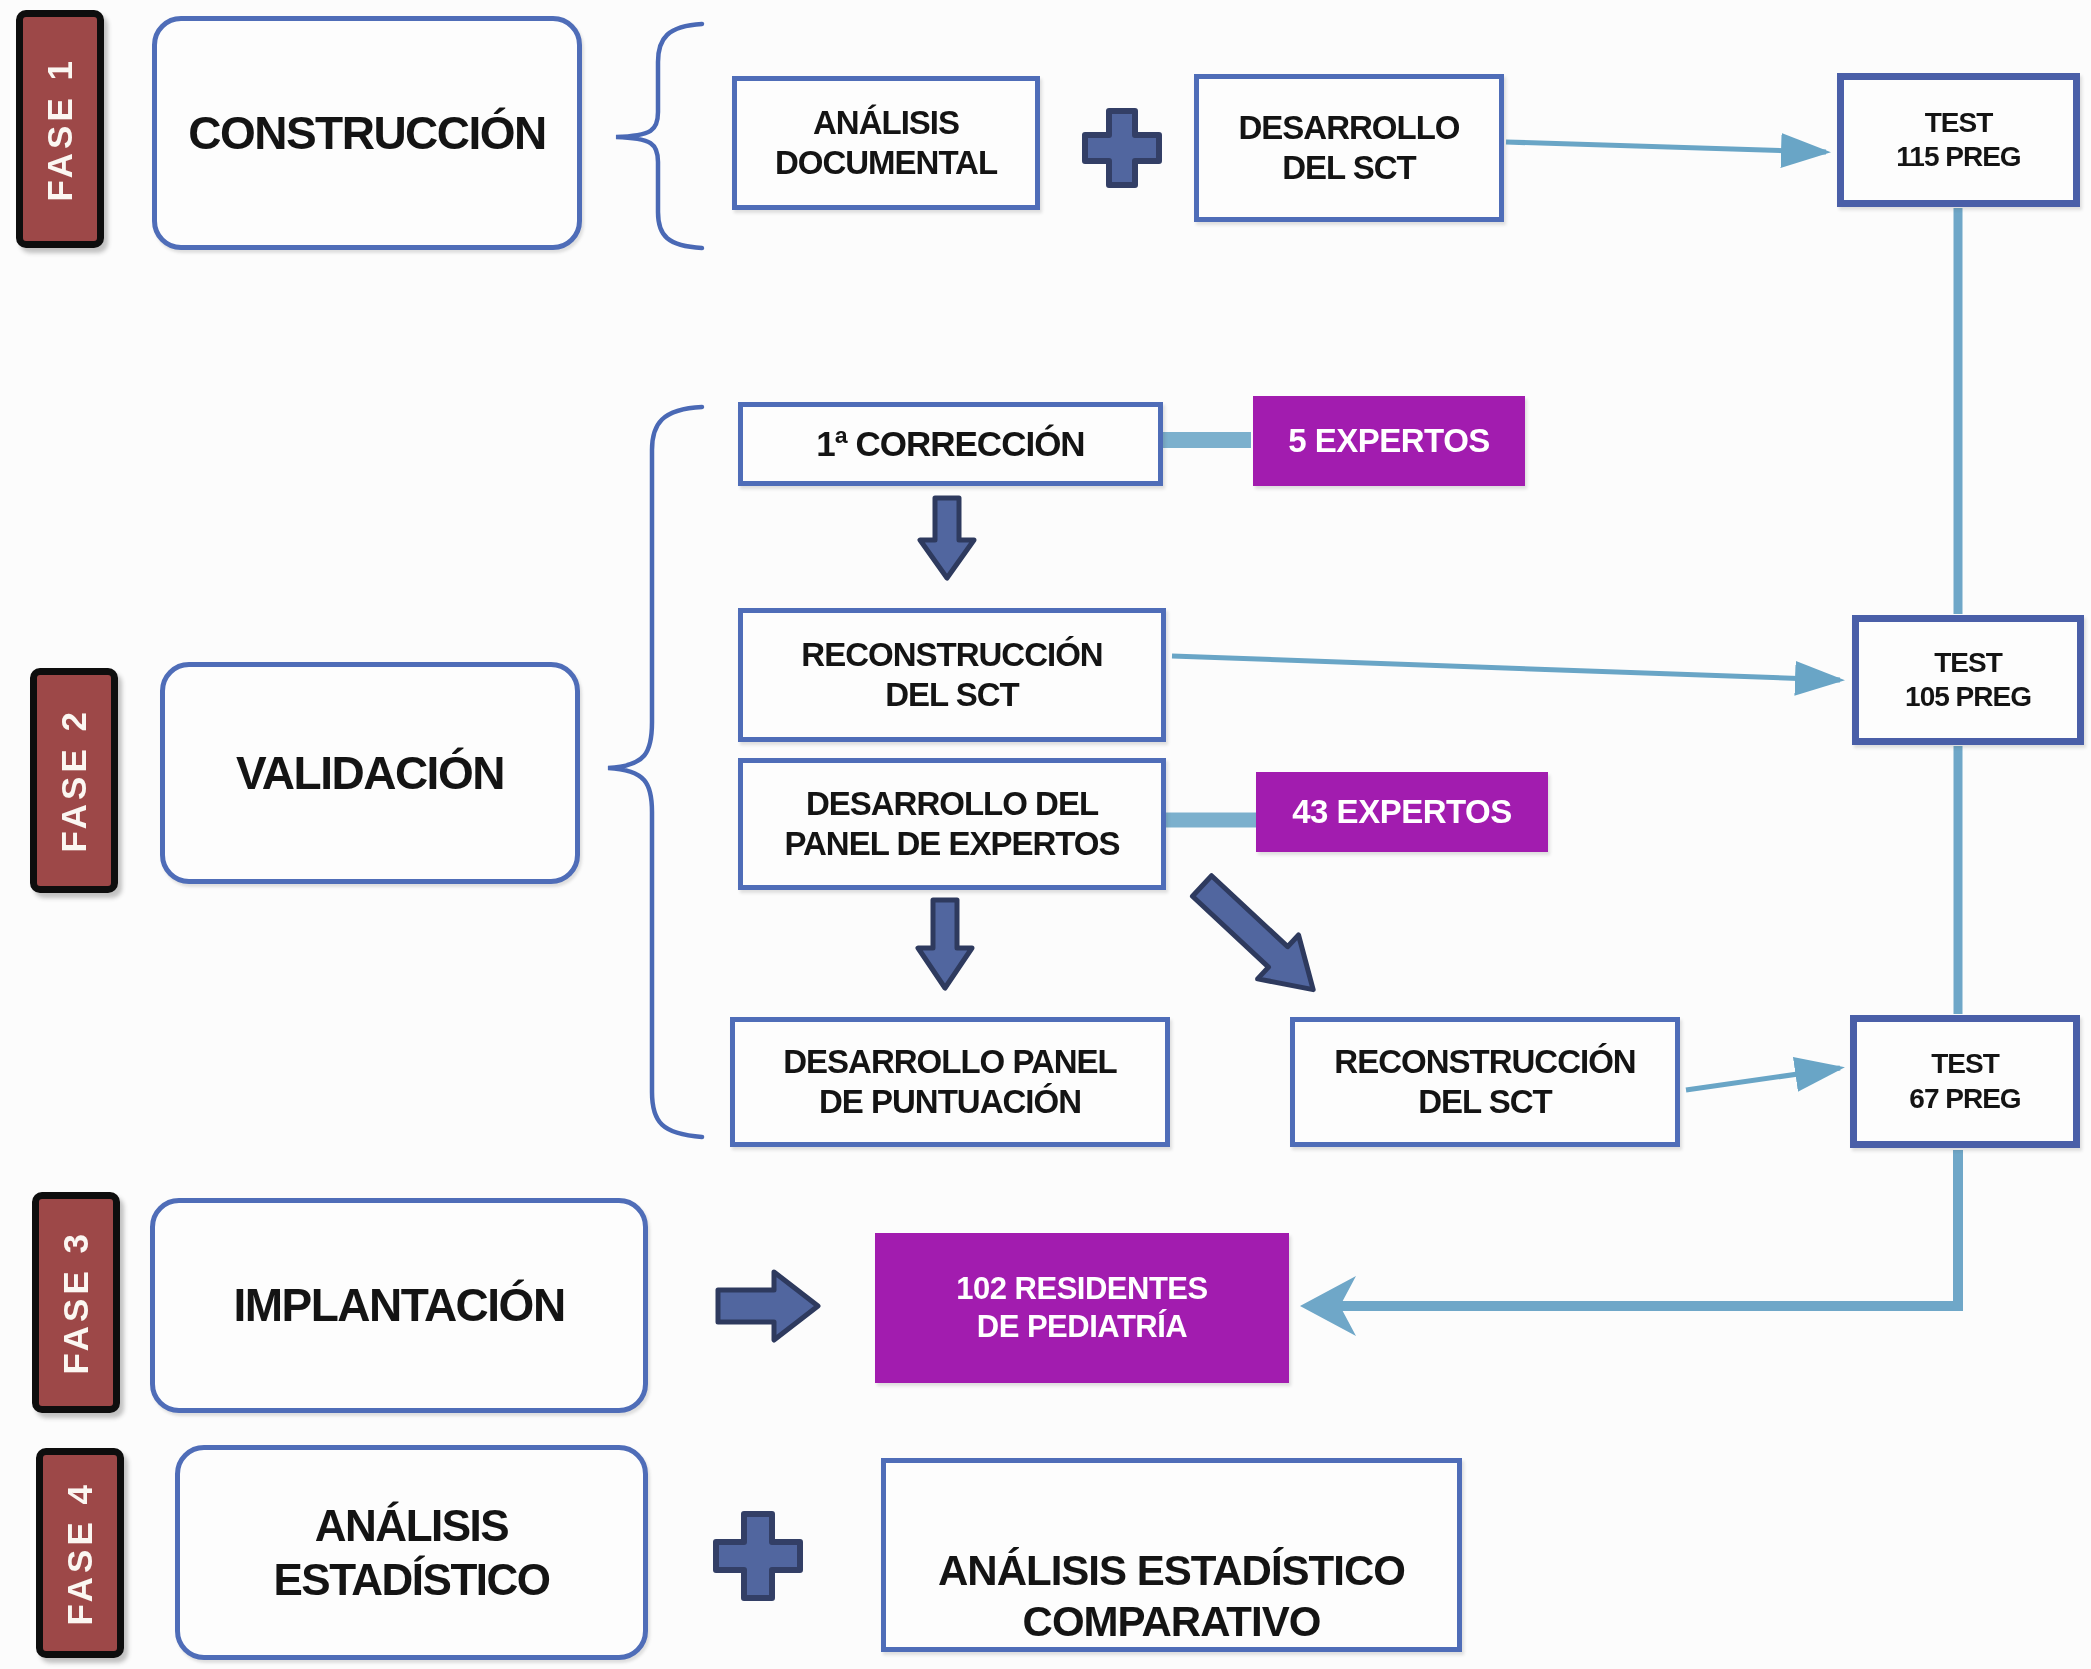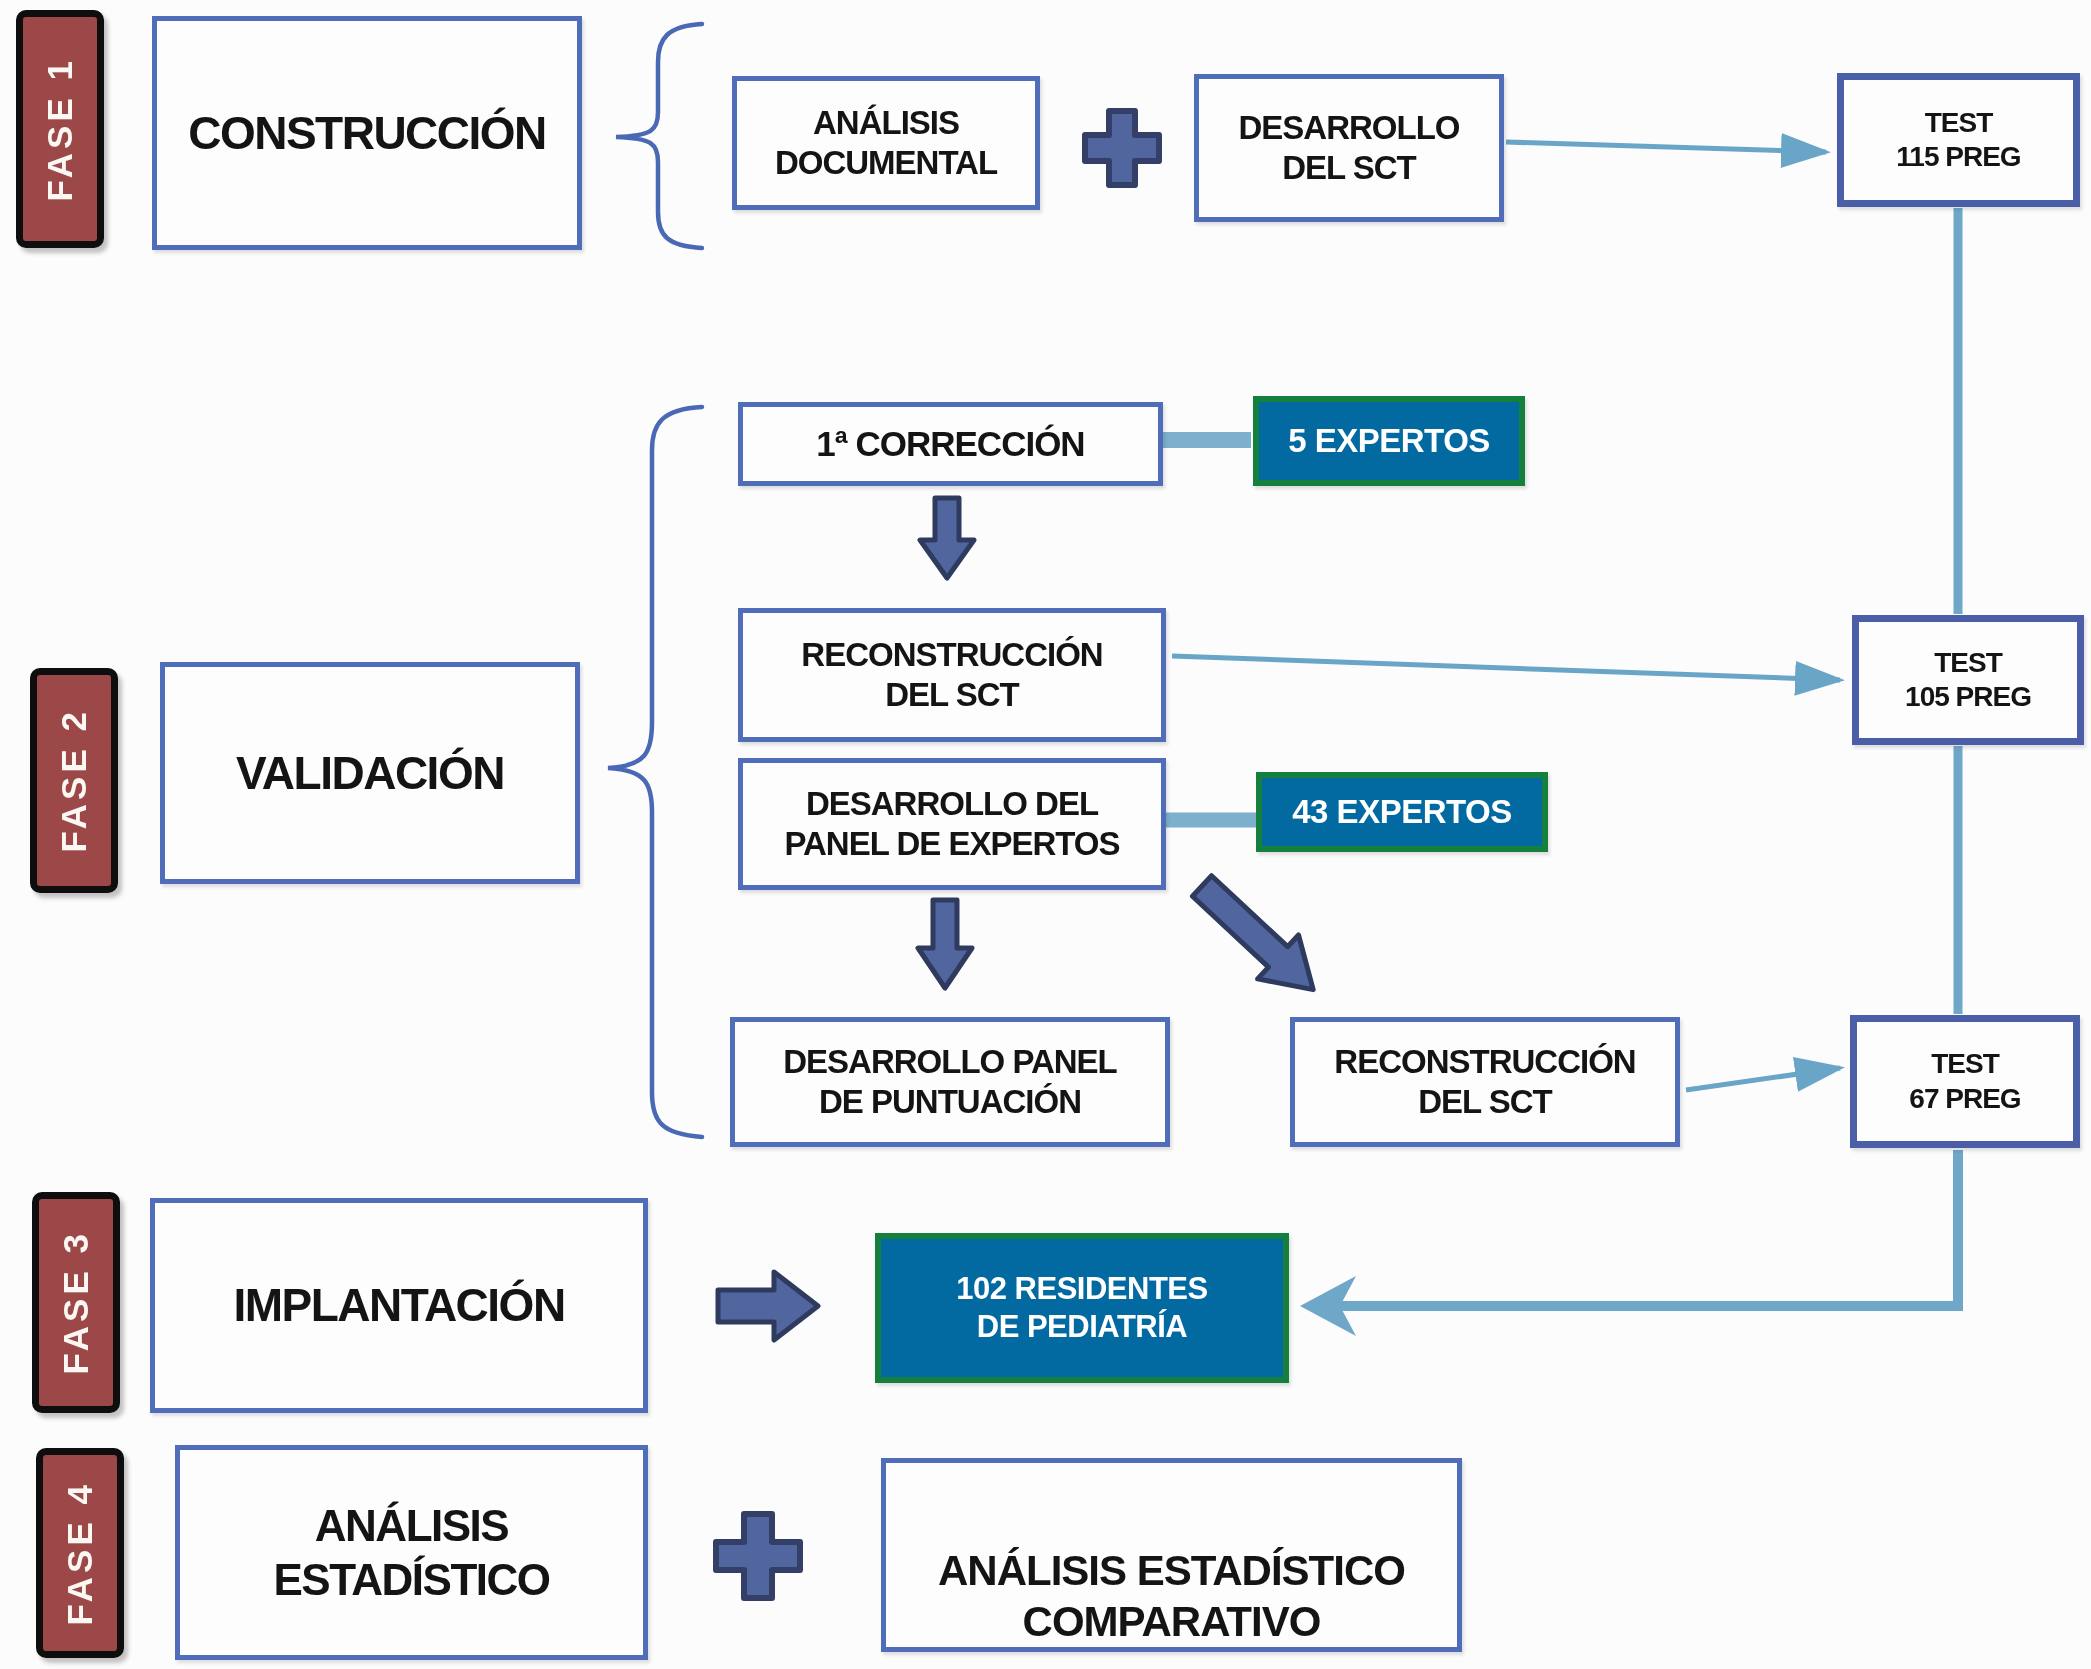--- a/index.html
+++ b/index.html
@@ -8,26 +8,26 @@
     font-family:"Liberation Sans","DejaVu Sans",sans-serif;overflow:hidden;
   }
   .layer{position:absolute;left:0;top:0;width:2091px;height:1669px;}
   .box{
     position:absolute;box-sizing:border-box;background:#fdfdfd;
     border:5px solid #4f6db8;display:flex;flex-direction:column;
     align-items:center;justify-content:center;text-align:center;
     font-weight:700;color:#141414;line-height:1.22;
     box-shadow:2px 3px 3px rgba(70,70,70,.16);letter-spacing:-1px;
   }
-  .box--lg{font-size:46px;letter-spacing:-1.5px;}
+  .box--lg{font-size:46px;letter-spacing:-1.5px;border-radius:29px;}
   .box--md{font-size:33px;}
   .box--test{font-size:28px;border-width:7px;border-color:#4a5fa8;}
   .box--estad{font-size:42px;letter-spacing:-1px;justify-content:flex-end;}
   .box--orange{
-    background:#0369a1;border:6px solid #15803d;color:#ffffff;
+    background:#a21caf;border:6px solid #a21caf;color:#ffffff;
     font-size:33px;letter-spacing:-0.5px;
   }
   .box--orange.small{font-size:31px;}
   .phase-tab{
     position:absolute;width:88px;box-sizing:border-box;background:#9d4848;
     border:7px solid #0e0e0e;border-radius:10px;display:flex;
     align-items:center;justify-content:center;
     box-shadow:4px 5px 4px rgba(60,60,60,.30);
   }
   .phase-tab span{

